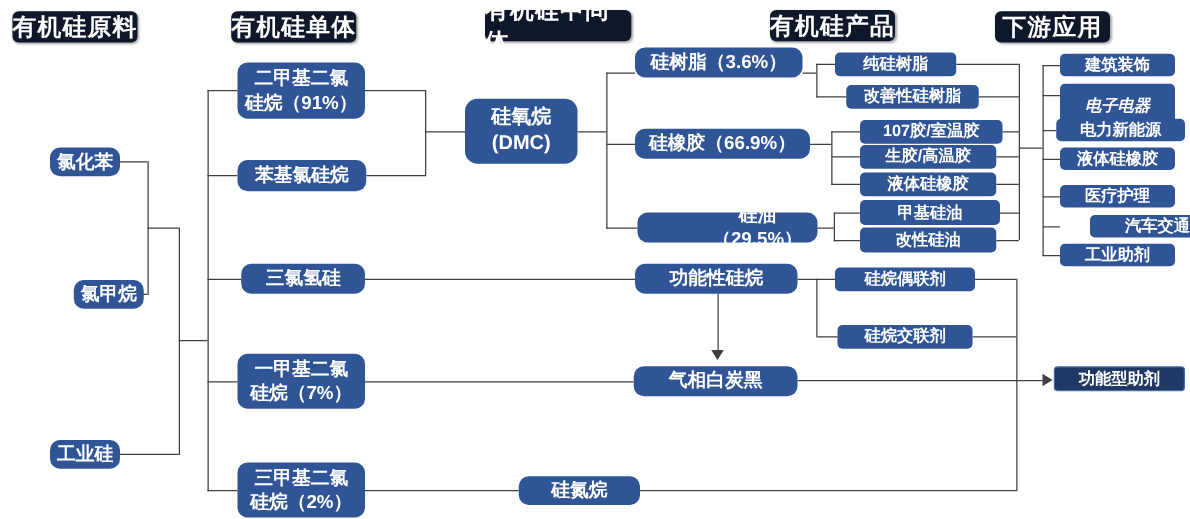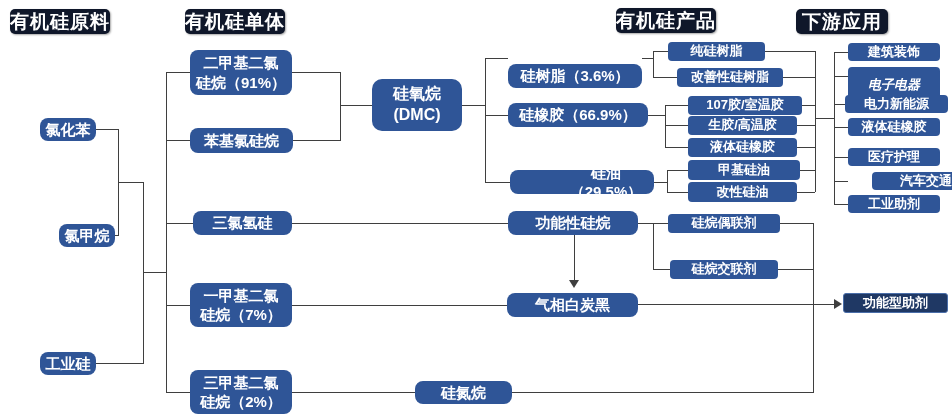--- a/index.html
+++ b/index.html
@@ -26,20 +26,21 @@
   .arrow-right{position:absolute;width:0;height:0;border-top:5px solid transparent;
     border-bottom:5px solid transparent;border-left:8px solid #3F3F3F;z-index:1;}
 </style>
 </head>
 <body>
 
 <div class="canvas">
 
   <div class="hdr" style="left:10px;top:9px;width:100px;height:25px;">有机硅原料</div>
   <div class="hdr" style="left:185px;top:9px;width:100px;height:25px;">有机硅单体</div>
+  <div class="hdr" style="left:388px;top:8px;width:117px;height:25px;">有机硅中间体</div>
   <div class="hdr" style="left:616px;top:8px;width:100px;height:25px;">有机硅产品</div>
   <div class="hdr" style="left:796px;top:9px;width:92px;height:25px;">下游应用</div>
 
   <div class="node" style="left:40px;top:118px;width:56px;height:23px;">氯化苯</div>
   <div class="node" style="left:40px;top:224px;width:56px;height:23px;margin-left:19px;">氯甲烷</div>
   <div class="node" style="left:40px;top:352px;width:56px;height:23px;">工业硅</div>
 
   <div class="node" style="left:190px;top:50px;width:102px;height:45px;">二甲基二氯
 硅烷（91%）</div>
   <div class="node" style="left:190px;top:128px;width:103px;height:25px;">苯基氯硅烷</div>
@@ -48,21 +49,21 @@
 硅烷（7%）</div>
   <div class="node" style="left:190px;top:370px;width:102px;height:44px;text-align:center;">三甲基二氯
 硅烷（2%）</div>
 
   <div class="node dmc" style="left:372px;top:79px;width:90px;height:52px;">硅氧烷
 (DMC)</div>
   <div class="node" style="left:508px;top:211px;width:130px;height:24px;">功能性硅烷</div>
   <div class="node" style="left:507px;top:293px;width:131px;height:24px;">气相白炭黑</div>
   <div class="node" style="left:415px;top:381px;width:97px;height:23px;text-align:center;">硅氮烷</div>
 
-  <div class="node" style="left:508px;top:64px;width:134px;height:24px;">硅树脂（3.6%）</div>
+  <div class="node" style="left:508px;top:38px;width:134px;height:24px;">硅树脂（3.6%）</div>
   <div class="node" style="left:508px;top:103px;width:140px;height:24px;">硅橡胶（66.9%）</div>
   <div class="node" style="left:510px;top:170px;width:144px;height:24px;padding-left:48px;">硅油（29.5%）</div>
 
   <div class="node sm" style="left:668px;top:42px;width:97px;height:19px;">纯硅树脂</div>
   <div class="node sm" style="left:677px;top:68px;width:106px;height:19px;">改善性硅树脂</div>
   <div class="node sm" style="left:688px;top:96px;width:114px;height:19px;">107胶/室温胶</div>
   <div class="node sm" style="left:688px;top:116px;width:109px;height:19px;">生胶/高温胶</div>
   <div class="node sm" style="left:688px;top:138px;width:109px;height:19px;">液体硅橡胶</div>
   <div class="node sm" style="left:688px;top:160px;width:112px;height:20px;">甲基硅油</div>
   <div class="node sm" style="left:688px;top:182px;width:109px;height:20px;">改性硅油</div>

